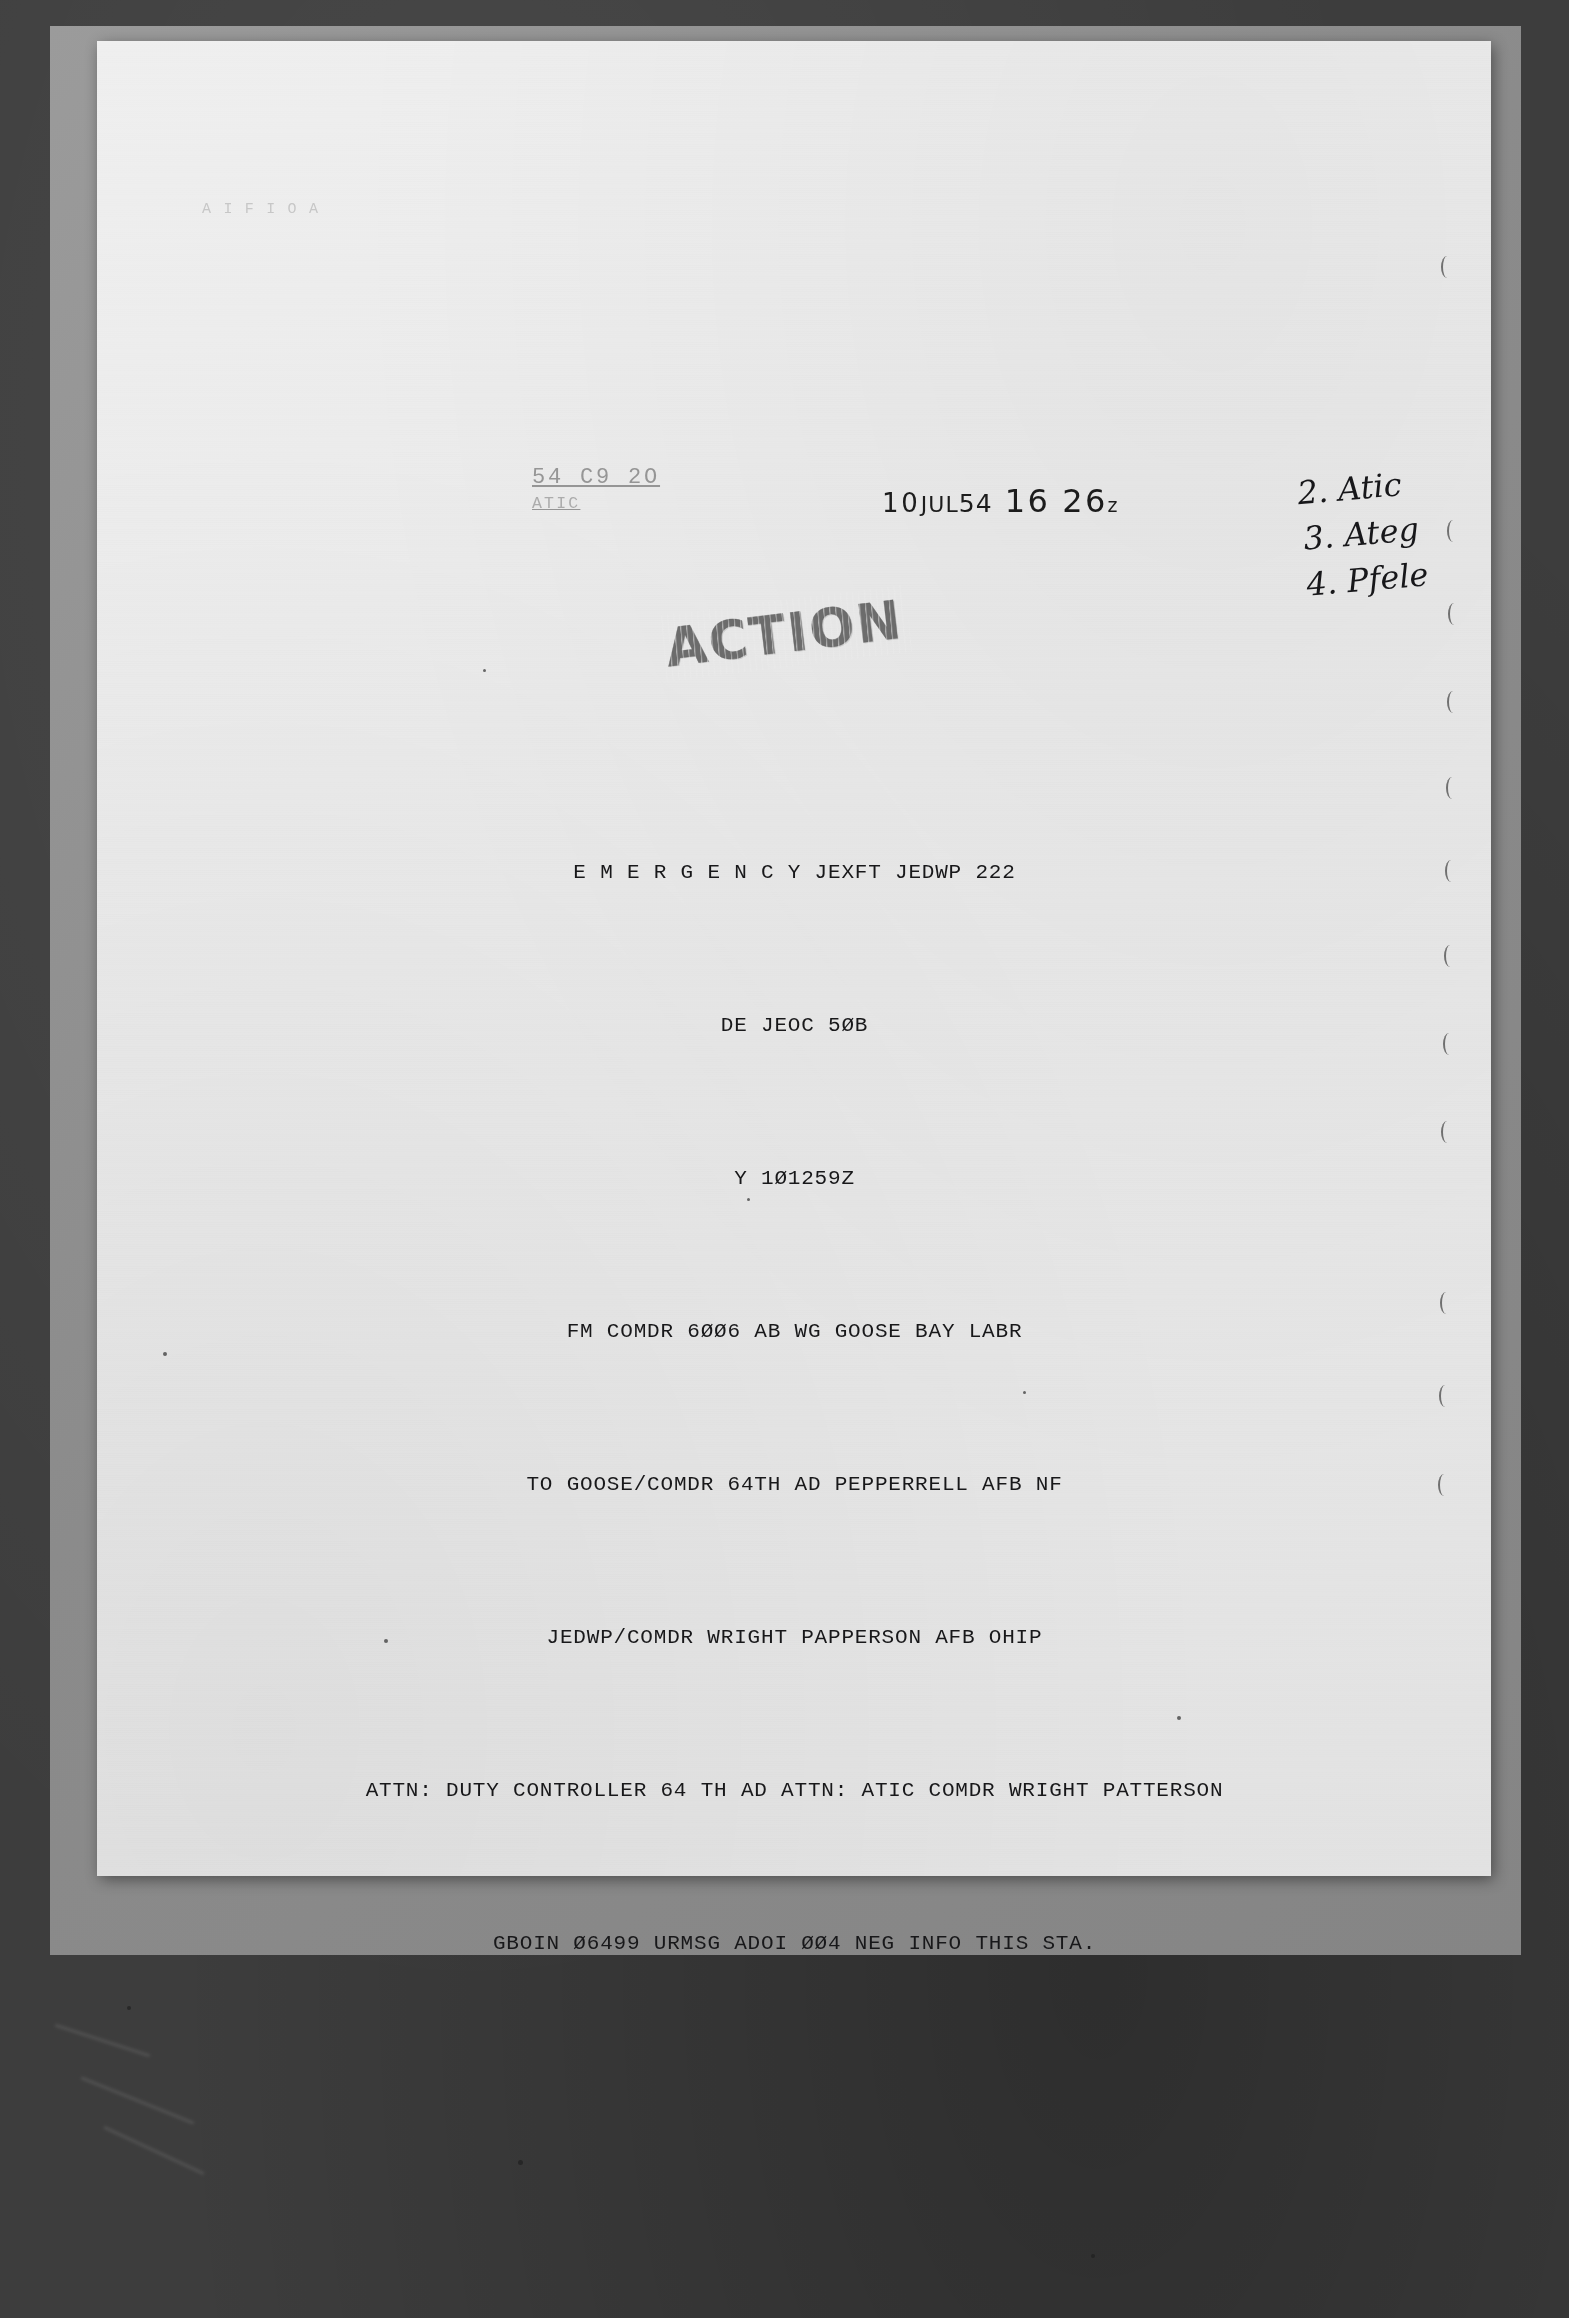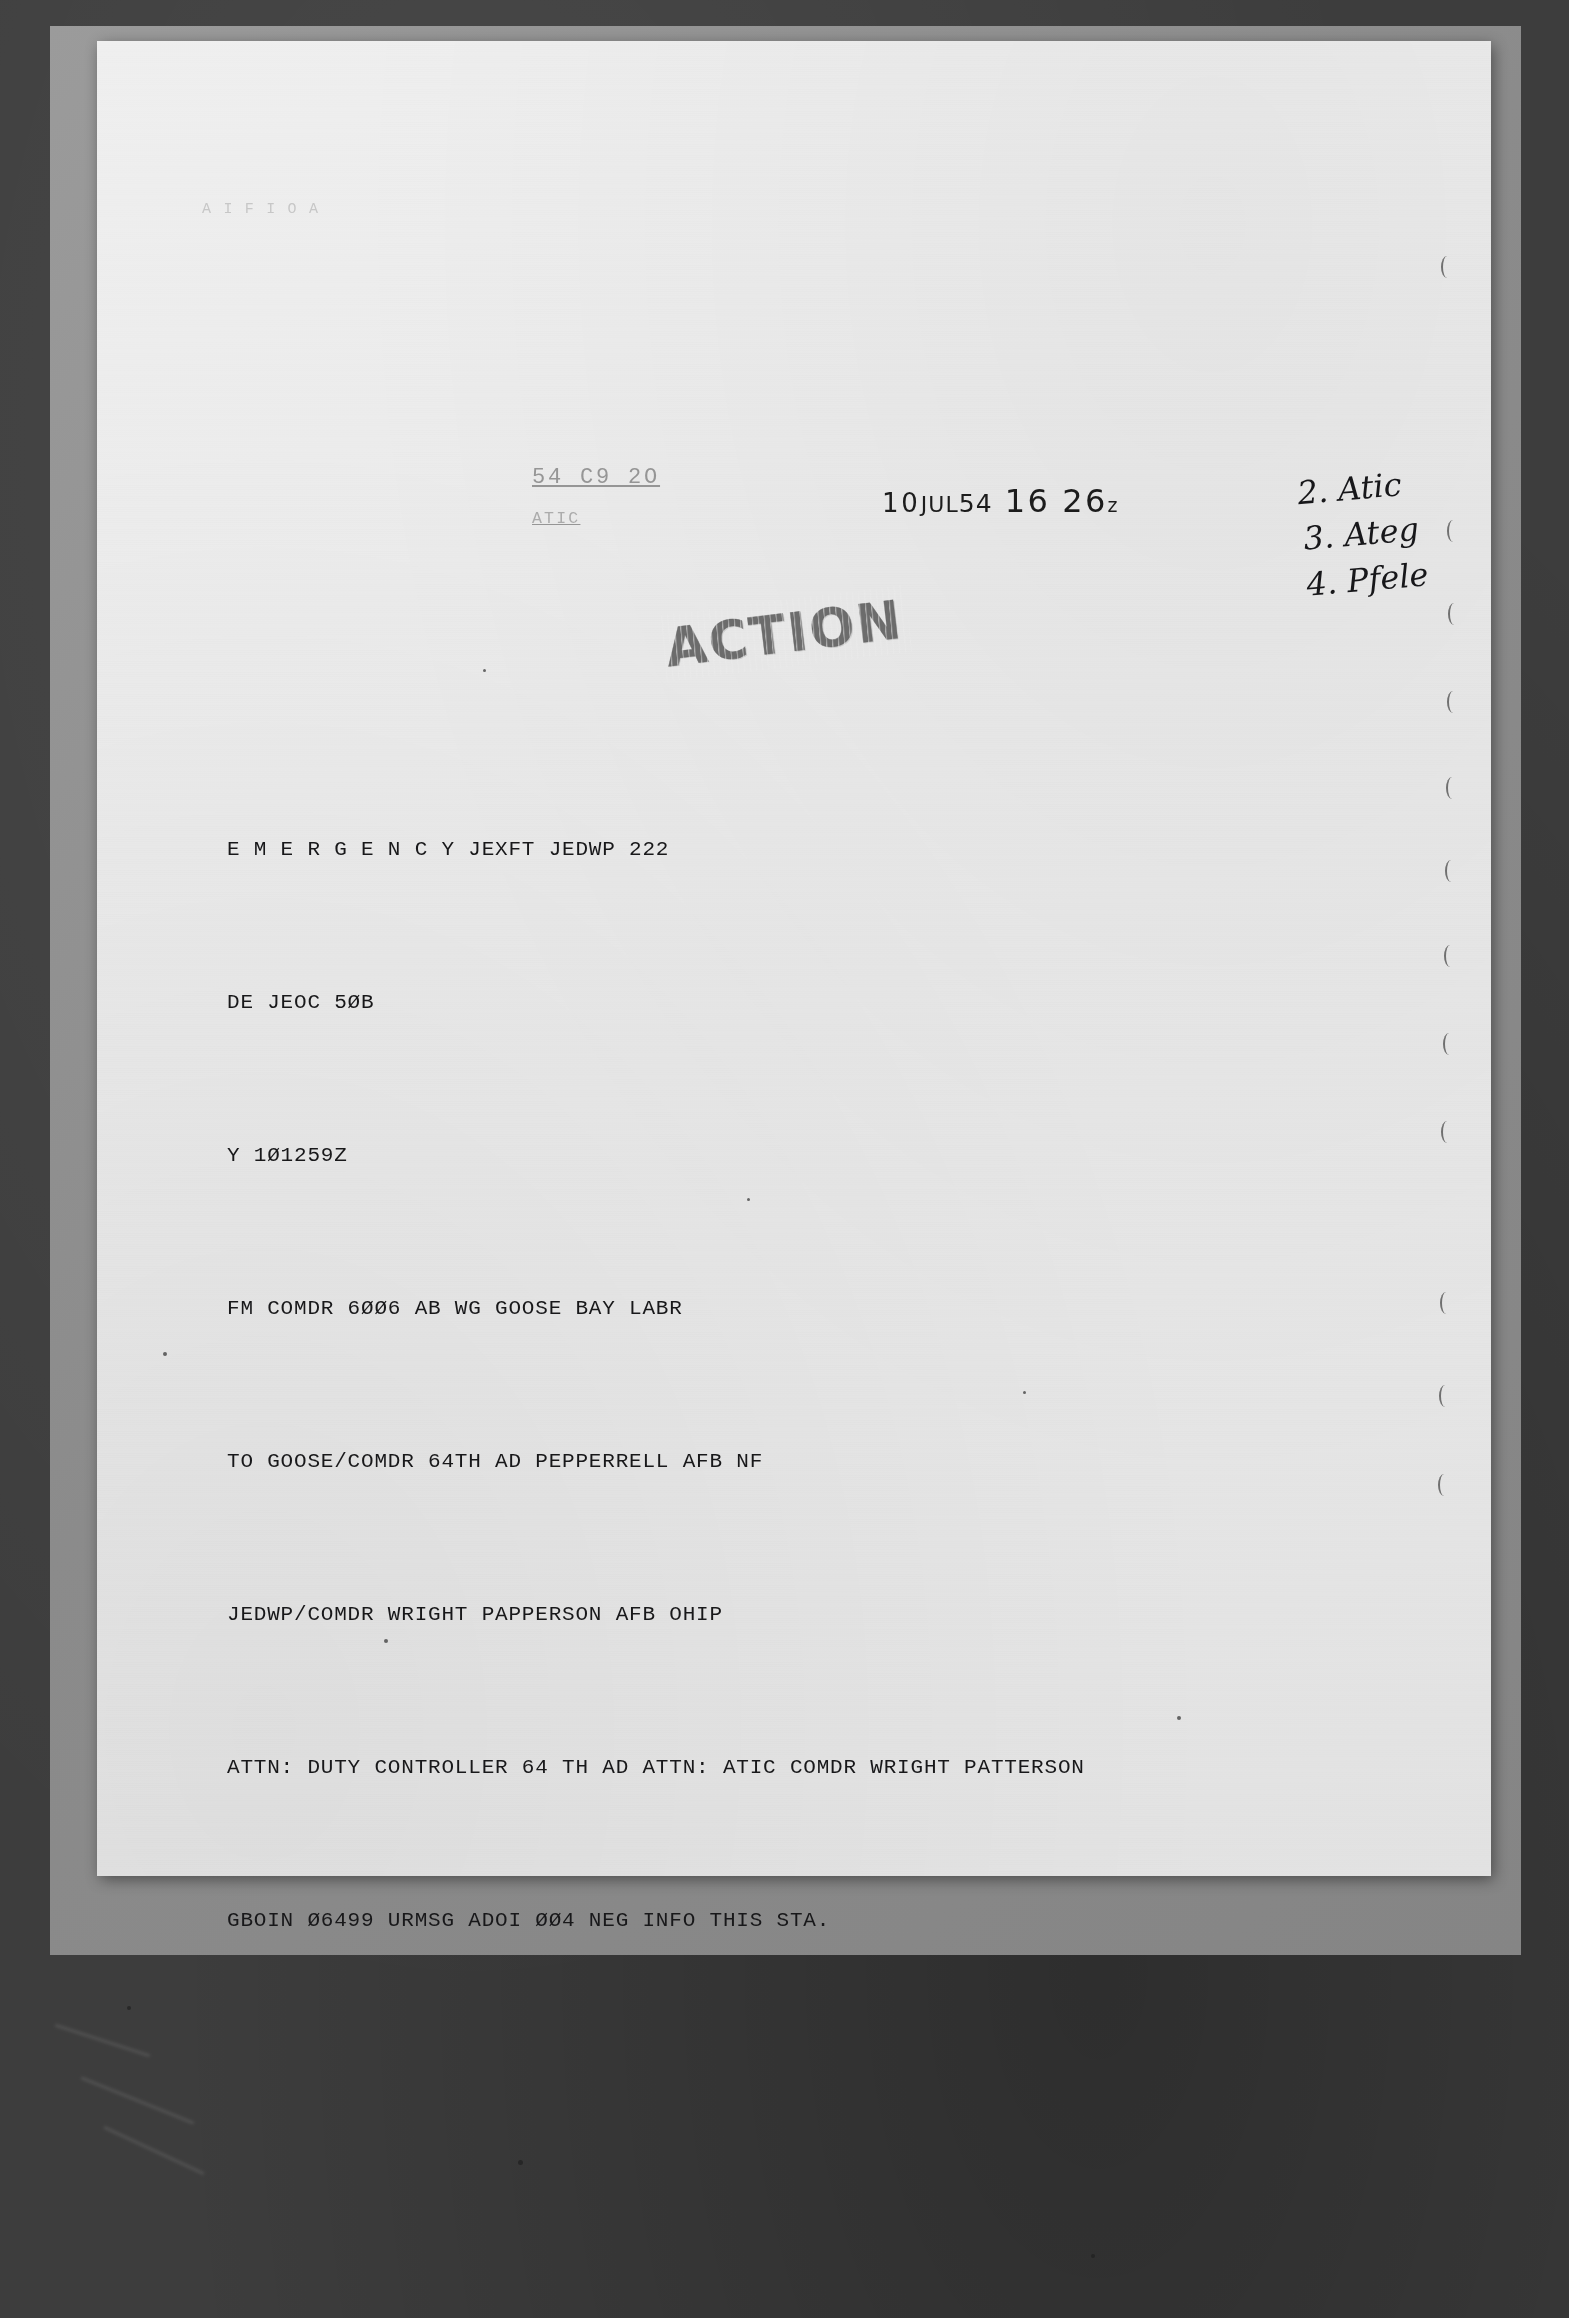--- a/index.html
+++ b/index.html
@@ -150,21 +150,21 @@
     font-size: 22px;
     letter-spacing: 2.8px;
     color: rgba(80,80,80,0.55);
     filter: blur(0.4px);
     text-decoration: underline;
   }
   #machine-stamp .second {
     display: block;
     font-size: 16.5px;
     letter-spacing: 2.2px;
-    margin-top: 19px;
+    margin-top: 4px;
     color: rgba(110,110,110,0.5);
   }
 
   
   #date-stamp {
     position: absolute;
     left: 785px;
     top: 441px;
     color: #1c1c1c;
     font-family: "DejaVu Sans", sans-serif;
@@ -251,21 +251,21 @@
   </div>
 
   <div id="action-stamp">ACTION</div>
 
   <div id="handwriting">
     <span class="hw-line hw-1">2. Atic</span>
     <span class="hw-line hw-2">3. Ateg</span>
     <span class="hw-line hw-3">4. Pfele</span>
   </div>
 
-  <div id="teletype-body" style="top:681px;">
+  <div id="teletype-body" style="top:704px;text-align:center;">
     <span class="line">E M E R G E N C Y JEXFT JEDWP 222</span>
     <span class="line">DE JEOC 5ØB</span>
     <span class="line">Y 1Ø1259Z</span>
     <span class="line">FM COMDR 6ØØ6 AB WG GOOSE BAY LABR</span>
     <span class="line">TO GOOSE/COMDR 64TH AD PEPPERRELL AFB NF</span>
     <span class="line">JEDWP/COMDR WRIGHT PAPPERSON AFB OHIP</span>
     <span class="line">ATTN: DUTY CONTROLLER 64 TH AD ATTN: ATIC COMDR WRIGHT PATTERSON</span>
     <span class="line">GBOIN Ø6499 URMSG ADOI ØØ4 NEG INFO THIS STA.</span>
   </div>
 

